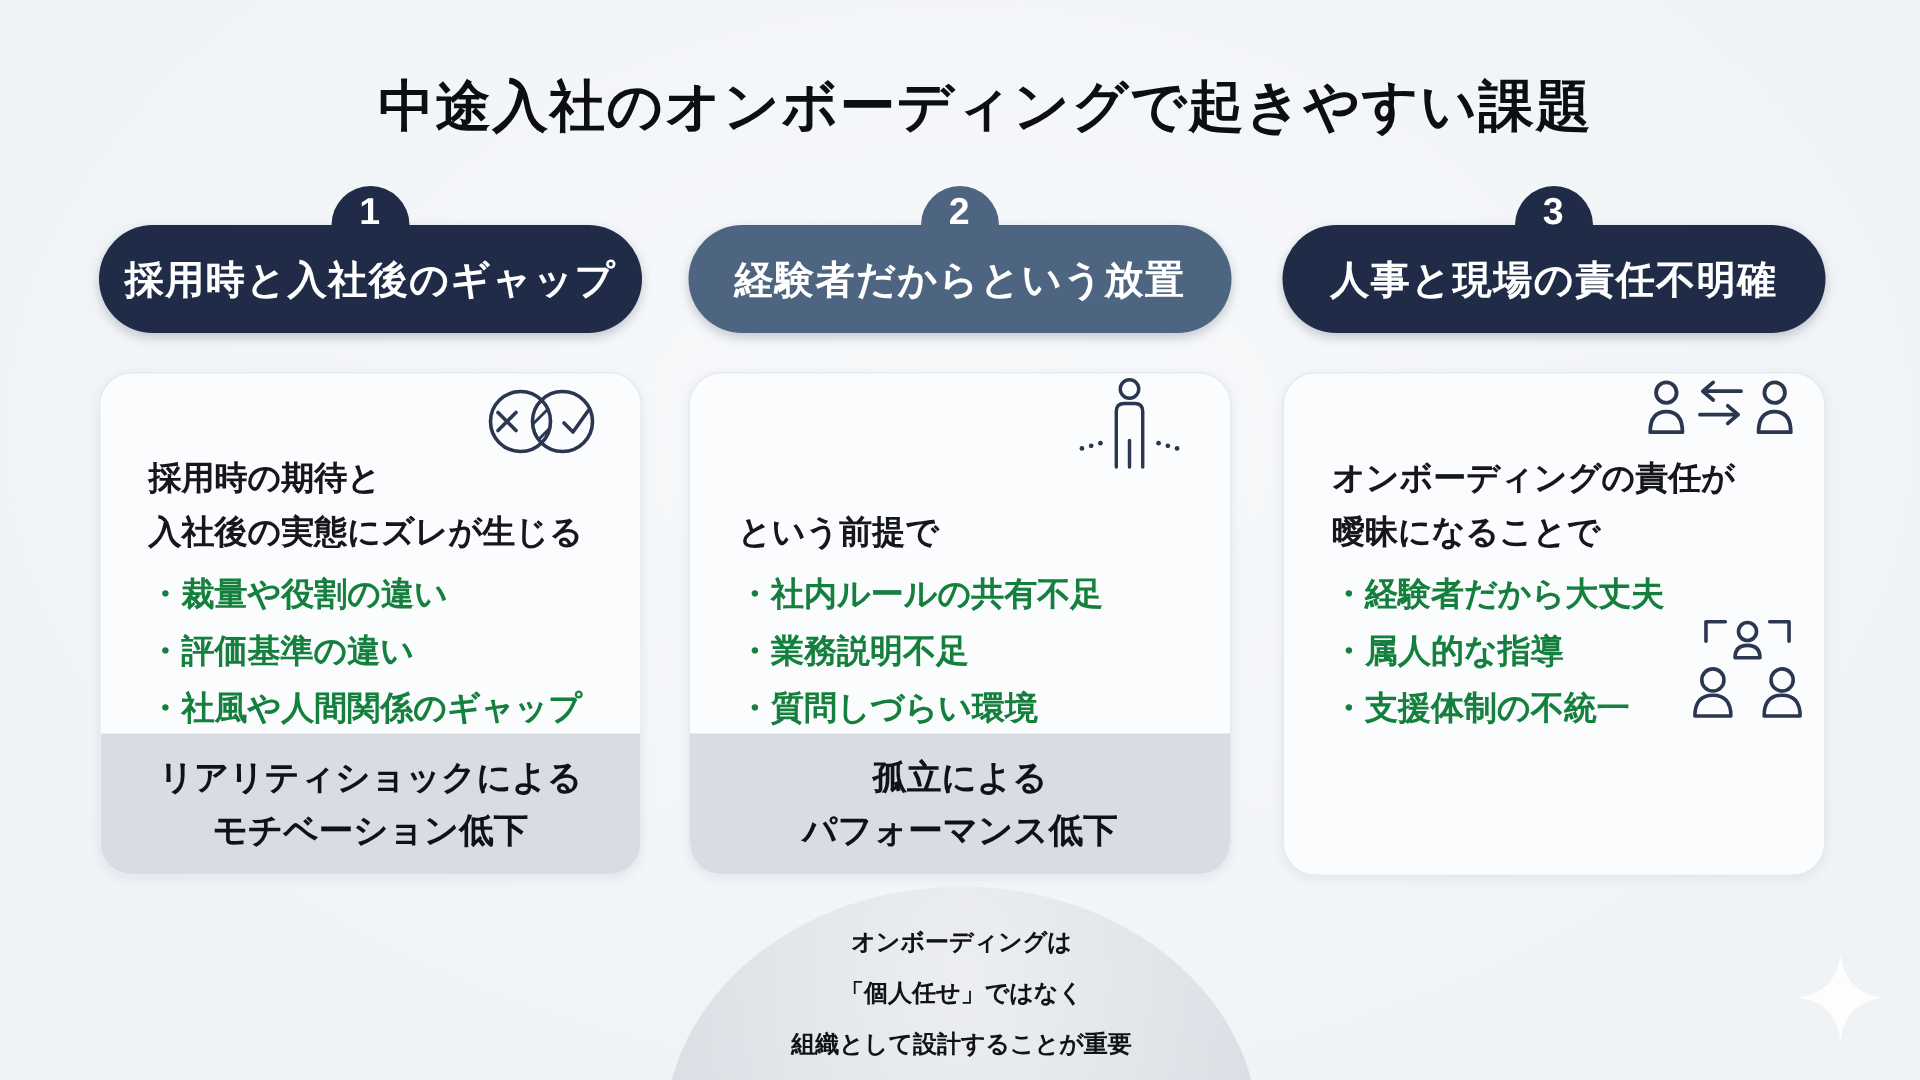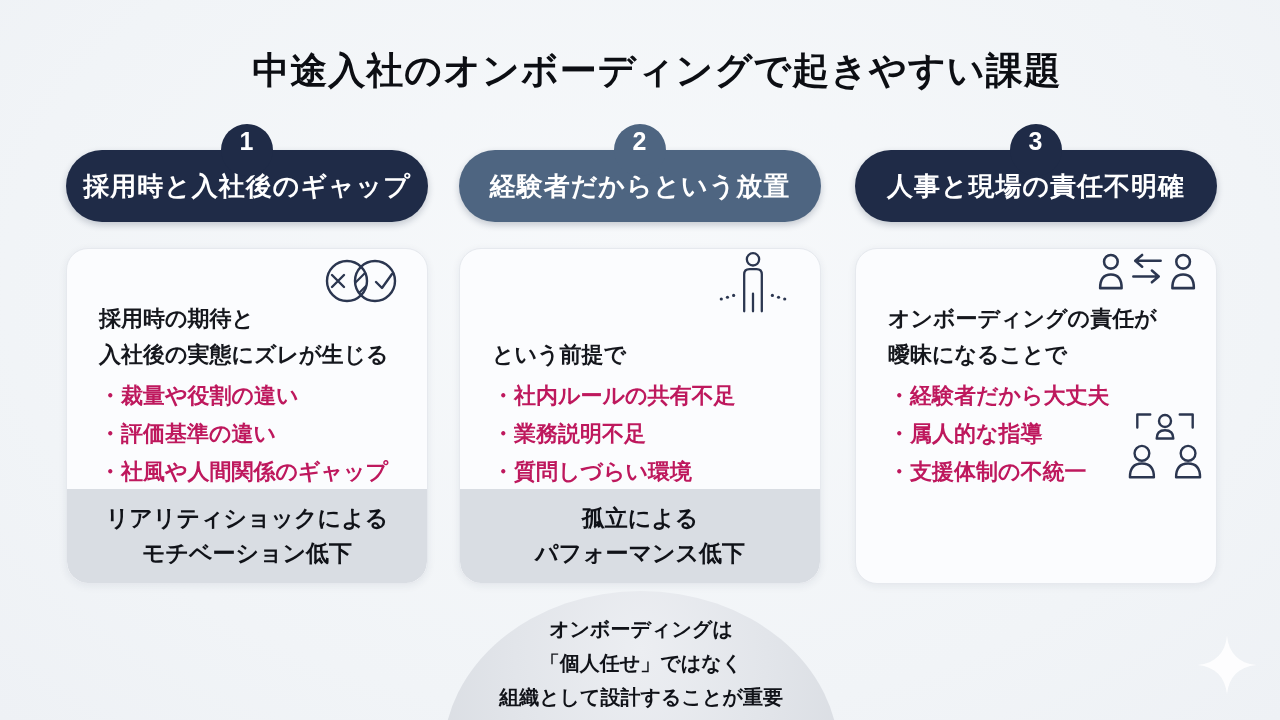--- a/index.html
+++ b/index.html
@@ -32,40 +32,40 @@
   .num-bump span { font-size:25px; font-weight:700; color:#fff; line-height:1; margin-top:5px; }
   .card {
     margin-top:26px; height:336px; border-radius:22px;
     background:#fbfcfe; border:1px solid #e6e9ee;
     box-shadow:0 2px 8px rgba(30,40,70,.07);
     box-sizing:border-box; overflow:hidden;
   }
   .card-body { position:relative; height:240px; padding:52px 10px 0 32px; box-sizing:border-box; }
   .lead { margin:0; font-size:22px; font-weight:700; line-height:36px; color:#15171d; }
   .bullets { list-style:none; margin:4px 0 0 0; padding:0; }
-  .bullets li { font-size:22px; font-weight:700; line-height:38px; color:#be185d; }
+  .bullets li { font-size:22px; font-weight:700; line-height:38px; color:#15803d; }
   .card-footer {
     height:94px; background:var(--footer-bg, #d9dde3);
     border-radius:0 0 21px 21px;
     display:flex; flex-direction:column; align-items:center; justify-content:center;
     font-size:23px; font-weight:700; line-height:35px; text-align:center; color:#101218;
   }
   .corner-icon { position:absolute; }
   .venn-pos { top:6px; right:26px; width:80px; height:52px; }
   .person-pos { top:2px; right:30px; width:74px; height:66px; }
   .exchange-pos { top:4px; right:18px; width:102px; height:41px; }
   .group-pos { top:160px; right:12px; width:78px; height:72px; }
   .dome {
     position:absolute; left:443px; top:591px; width:396px; height:330px;
     border-radius:50%;
     background: radial-gradient(ellipse at 50% 18%, #eceef2 0%, #e2e5ea 45%, #d4d8de 100%);
   }
   .dome-text {
     position:absolute; left:443px; top:612px; width:396px;
-    text-align:center; font-size:20px; font-weight:700; line-height:34px; color:#101218;
+    text-align:center; font-size:16px; font-weight:700; line-height:34px; color:#101218;
   }
   .sparkle { position:absolute; left:1196px; top:634px; width:62px; height:62px; opacity:.9; }
 </style>
 </head>
 <body>
 
 <div class="stage">
 
   <h1 class="title">中途入社のオンボーディングで起きやすい課題</h1>
 

